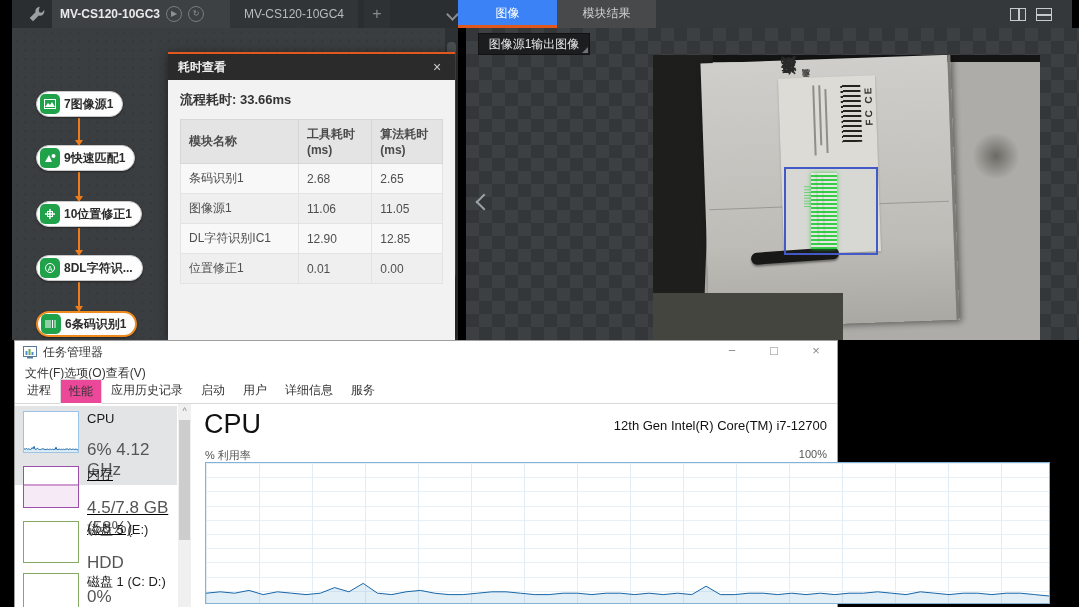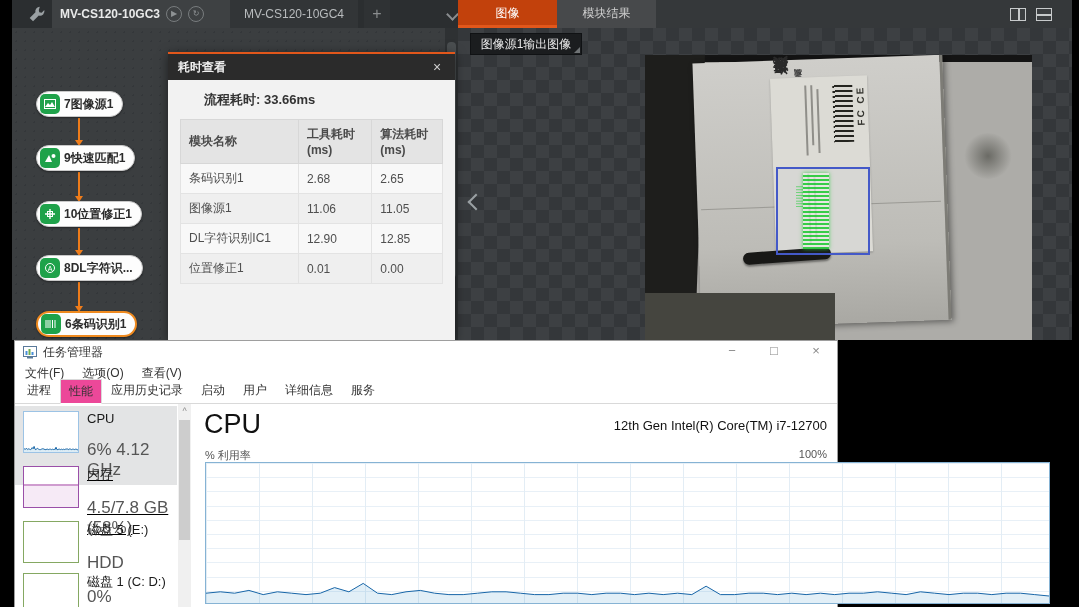--- a/index.html
+++ b/index.html
@@ -41,35 +41,35 @@
   #canvas-scroll .thumb { left:2px; top:14px; width:9px; height:236px; background:#4a4e50; border-radius:4px; }
 
   
   #popup { left:168px; top:52px; width:287px; height:288px; border-top:2px solid #e2571b;
     box-shadow:0 2px 10px rgba(0,0,0,.5); }
   #popup .tbar { height:26px; background:#2b2b2b; display:flex; align-items:center;
     justify-content:space-between; padding:0 10px; }
   #popup .tbar .tt { color:#f0f0f0; font-size:12px; font-weight:bold; }
   #popup .tbar .x { color:#cfcfcf; font-size:14px; width:16px; text-align:center; }
   #popup .body { background:#f2f2f2; height:260px; padding:11px 12px; }
-  #popup .total { font-size:13px; font-weight:bold; color:#333;margin-left:24px; }
+  #popup .total { font-size:13px; font-weight:bold; color:#333; }
   table.cost { border-collapse:collapse; margin-top:10px; width:263px; font-size:12px; }
   table.cost th { background:#e4e4e4; color:#4a4a4a; font-weight:bold; text-align:left;
     padding:6px 8px; border:1px solid #d7d7d7; }
   table.cost td { color:#4f4f4f; padding:6px 8px; border:1px solid #e3e3e3; background:#f8f8f8; }
   table.cost tr:nth-child(even) td { background:#efefef; }
 
   
   #right-panel { left:458px; top:0; width:614px; height:340px; }
   .img-tabs { left:0; top:0; width:614px; height:28px; background:#35383a; }
   .img-tab { position:absolute; top:0; height:28px; width:99px; text-align:center;
     line-height:26px; font-size:12px; }
-  .img-tab.active { left:0; background:#c2410c; color:#fff; border-bottom:3px solid #e2571b; }
+  .img-tab.active { left:0; background:#3b82f6; color:#fff; border-bottom:3px solid #e2571b; }
   .img-tab.idle { left:99px; background:#47494b; color:#d0d0d0; }
-  #img-area { left:0; top:28px; width:614px; height:312px; background-color:#34373a;
+  #img-area { left:8px; top:28px; width:614px; height:312px; background-color:#34373a;
     background-image:
       linear-gradient(45deg,#3d4043 25%,transparent 25%,transparent 75%,#3d4043 75%),
       linear-gradient(45deg,#3d4043 25%,transparent 25%,transparent 75%,#3d4043 75%);
     background-size:26px 26px; background-position:0 0,13px 13px; overflow:hidden; }
   #src-dd { left:12px; top:5px; width:112px; height:22px; background:#1b1d1f; border:1px solid #101214;
     color:#e8e8e8; font-size:12px; text-align:center; line-height:20px; }
   #src-dd .grip { position:absolute; right:1px; bottom:1px; width:0; height:0;
     border-left:6px solid transparent; border-bottom:6px solid #6f7375; }
   .panel-icons { right:20px; top:8px; display:flex; gap:10px; }
   .pi { width:16px; height:13px; border:1px solid #c7cacb; background:#3b3e40; position:relative; }
@@ -112,21 +112,21 @@
 
   
   #taskmgr { left:14px; top:340px; width:824px; height:267px; background:#fff;
     border:1px solid #9e9e9e; border-bottom:none; }
   #tm-titlebar { left:0; top:0; width:100%; height:22px; background:#fff; display:flex; align-items:center; }
   #tm-titlebar .ico { margin:0 6px 0 8px; }
   #tm-titlebar .tt { font-size:12px; color:#333; }
   #tm-controls { position:absolute; right:0; top:0; display:flex; }
   #tm-controls div { width:42px; height:22px; text-align:center; line-height:20px;
     color:#8a8a8a; font-size:13px; }
-  #tm-menubar { left:0; top:22px; width:100%; height:20px; display:flex; gap:18px;
+  #tm-menubar { left:0; top:22px; width:100%; height:20px; display:flex; 
     padding-left:10px; align-items:center; }
   #tm-menubar div { font-size:12px; color:#333; }
   #tm-tabs { left:0; top:42px; width:100%; height:21px; border-bottom:1px solid #d9d9d9;
     display:flex; align-items:flex-end; padding-left:3px; }
   .tm-tab { font-size:12px; color:#333; padding:3px 8px 3px; border:1px solid transparent; }
   .tm-tab.active { background:#ec4899; border:1px solid #d9d9d9; border-bottom:1px solid #fff;
     margin-bottom:-1px; }
   #tm-body { left:0; top:63px; width:100%; height:204px; background:#fff; }
 
   .sb-item { position:absolute; left:0; width:162px; padding:5px 0 5px 8px; display:flex; gap:8px; }

